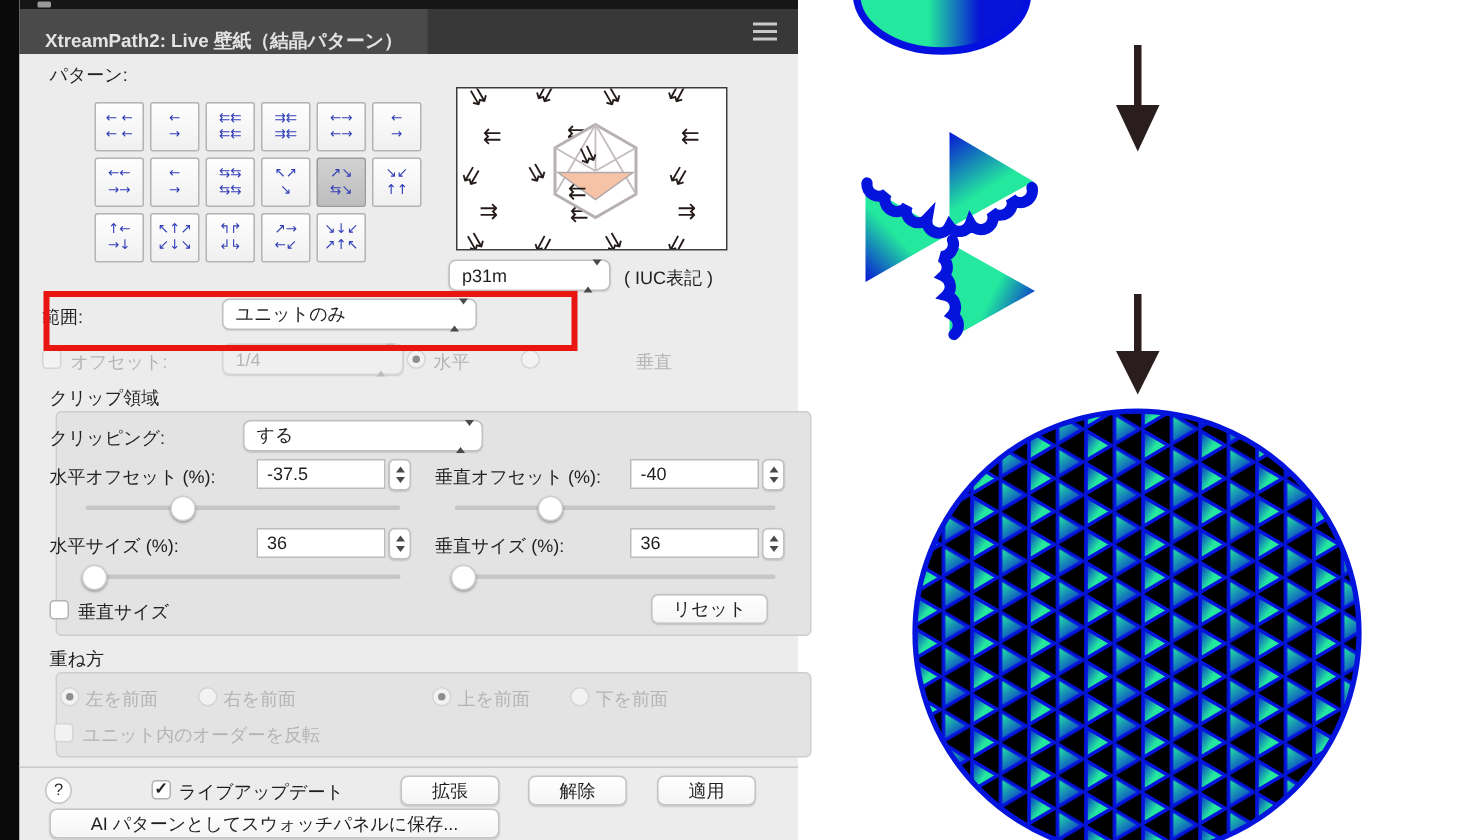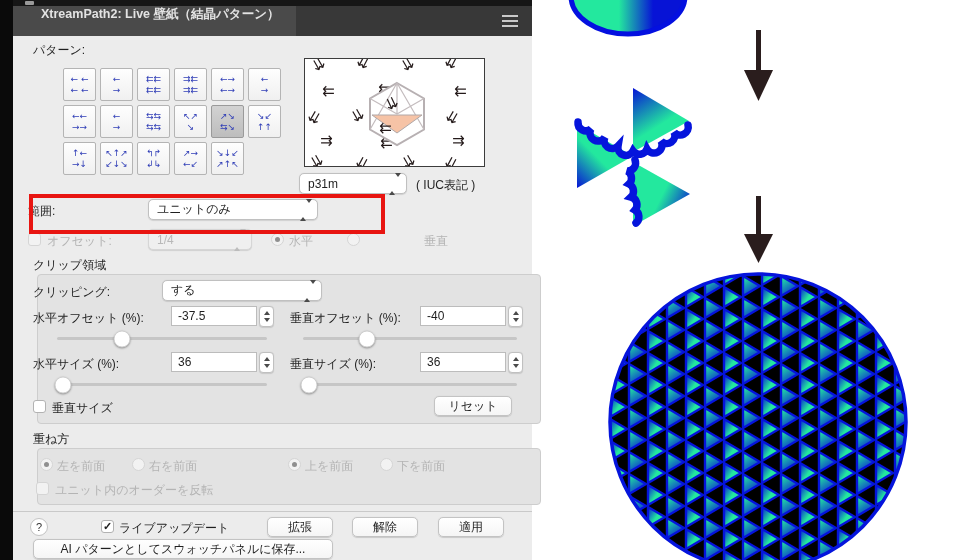--- a/index.html
+++ b/index.html
@@ -3,21 +3,21 @@
 <meta charset="utf-8">
 <style>
   html,body{margin:0;padding:0;}
   body{font-family:"Liberation Sans",sans-serif;background:#fff;}
   .stage{position:relative;width:980px;height:560px;overflow:hidden;background:#fff;}
   .left-strip{position:absolute;left:0;top:0;width:13px;height:560px;background:#0a0a0a;}
   .dialog{position:absolute;left:13px;top:0;width:519px;height:560px;background:#ececec;}
   .win-top{position:absolute;left:0;top:0;width:519px;height:6px;background:#161616;}
   .close-mark{position:absolute;left:12px;top:1px;width:9px;height:4px;background:#9a9a9a;border-radius:1px;}
   .titlebar{position:absolute;left:0;top:6px;width:519px;height:30px;background:#383838;}
-  .titletab{position:absolute;left:0;top:0;width:272px;height:30px;background:#4a4a4a;display:flex;align-items:flex-start;padding-left:11px;}
+  .titletab{position:absolute;left:0;top:0;width:272px;height:30px;background:#4a4a4a;display:flex;align-items:flex-end;}
   .title-text{color:#e3e3e3;font-size:12.5px;font-weight:bold;padding-left:17px;white-space:nowrap;}
   .menu-icon{position:absolute;right:14px;top:9px;width:16px;height:2px;background:#c9c9c9;box-shadow:0 5px 0 #c9c9c9,0 10px 0 #c9c9c9;cursor:pointer;}
   .lbl{position:absolute;font-size:12px;color:#1f1f1f;white-space:nowrap;}
   .lbl.dis{color:#b4b4b4;}
   
   .grid{position:absolute;left:50px;top:68px;width:222px;height:111px;}
   .tile{position:absolute;width:33px;height:33px;background:linear-gradient(#fefefe,#f0f0f0);border:1px solid #b4b4b4;border-radius:2px;box-sizing:border-box;display:flex;align-items:center;justify-content:center;cursor:pointer;}
   .tile.sel{background:linear-gradient(#d2d2d2,#bdbdbd);border-color:#9a9a9a;}
   .tile span{font-family:"DejaVu Sans",sans-serif;font-size:9px;line-height:1.15;color:#2f3db6;white-space:pre-line;text-align:center;letter-spacing:0;}
   
@@ -178,21 +178,21 @@
 
     <span class="lbl" style="left:15px;top:203px;">範囲:</span>
     <div class="dropdown" style="left:135px;top:199px;width:170px;">
       <span>ユニットのみ</span>
       <span class="chevs"><span class="chev-up"></span><span class="chev-dn"></span></span>
     </div>
     <div class="red-box"></div>
 
     <div class="checkbox dis" style="left:15px;top:233px;"></div>
     <span class="lbl dis" style="left:34px;top:233px;">オフセット:</span>
-    <div class="dropdown dis" style="left:135px;top:229px;width:104px;">
+    <div class="dropdown dis" style="left:135px;top:229px;width:121px;">
       <span>1/4</span>
       <span class="chevs"><span class="chev-up"></span><span class="chev-dn"></span></span>
     </div>
     <div class="radio dis on" style="left:258px;top:233px;"></div>
     <span class="lbl dis" style="left:276px;top:233px;text-align:right;">水平</span>
     <div class="radio dis" style="left:334px;top:233px;"></div>
     <span class="lbl dis" style="left:366px;top:233px;margin-left:45px;">垂直</span>
 
     <span class="lbl" style="left:20px;top:257px;">クリップ領域</span>
     <div class="panel" style="top:274px;height:150px;"></div>

